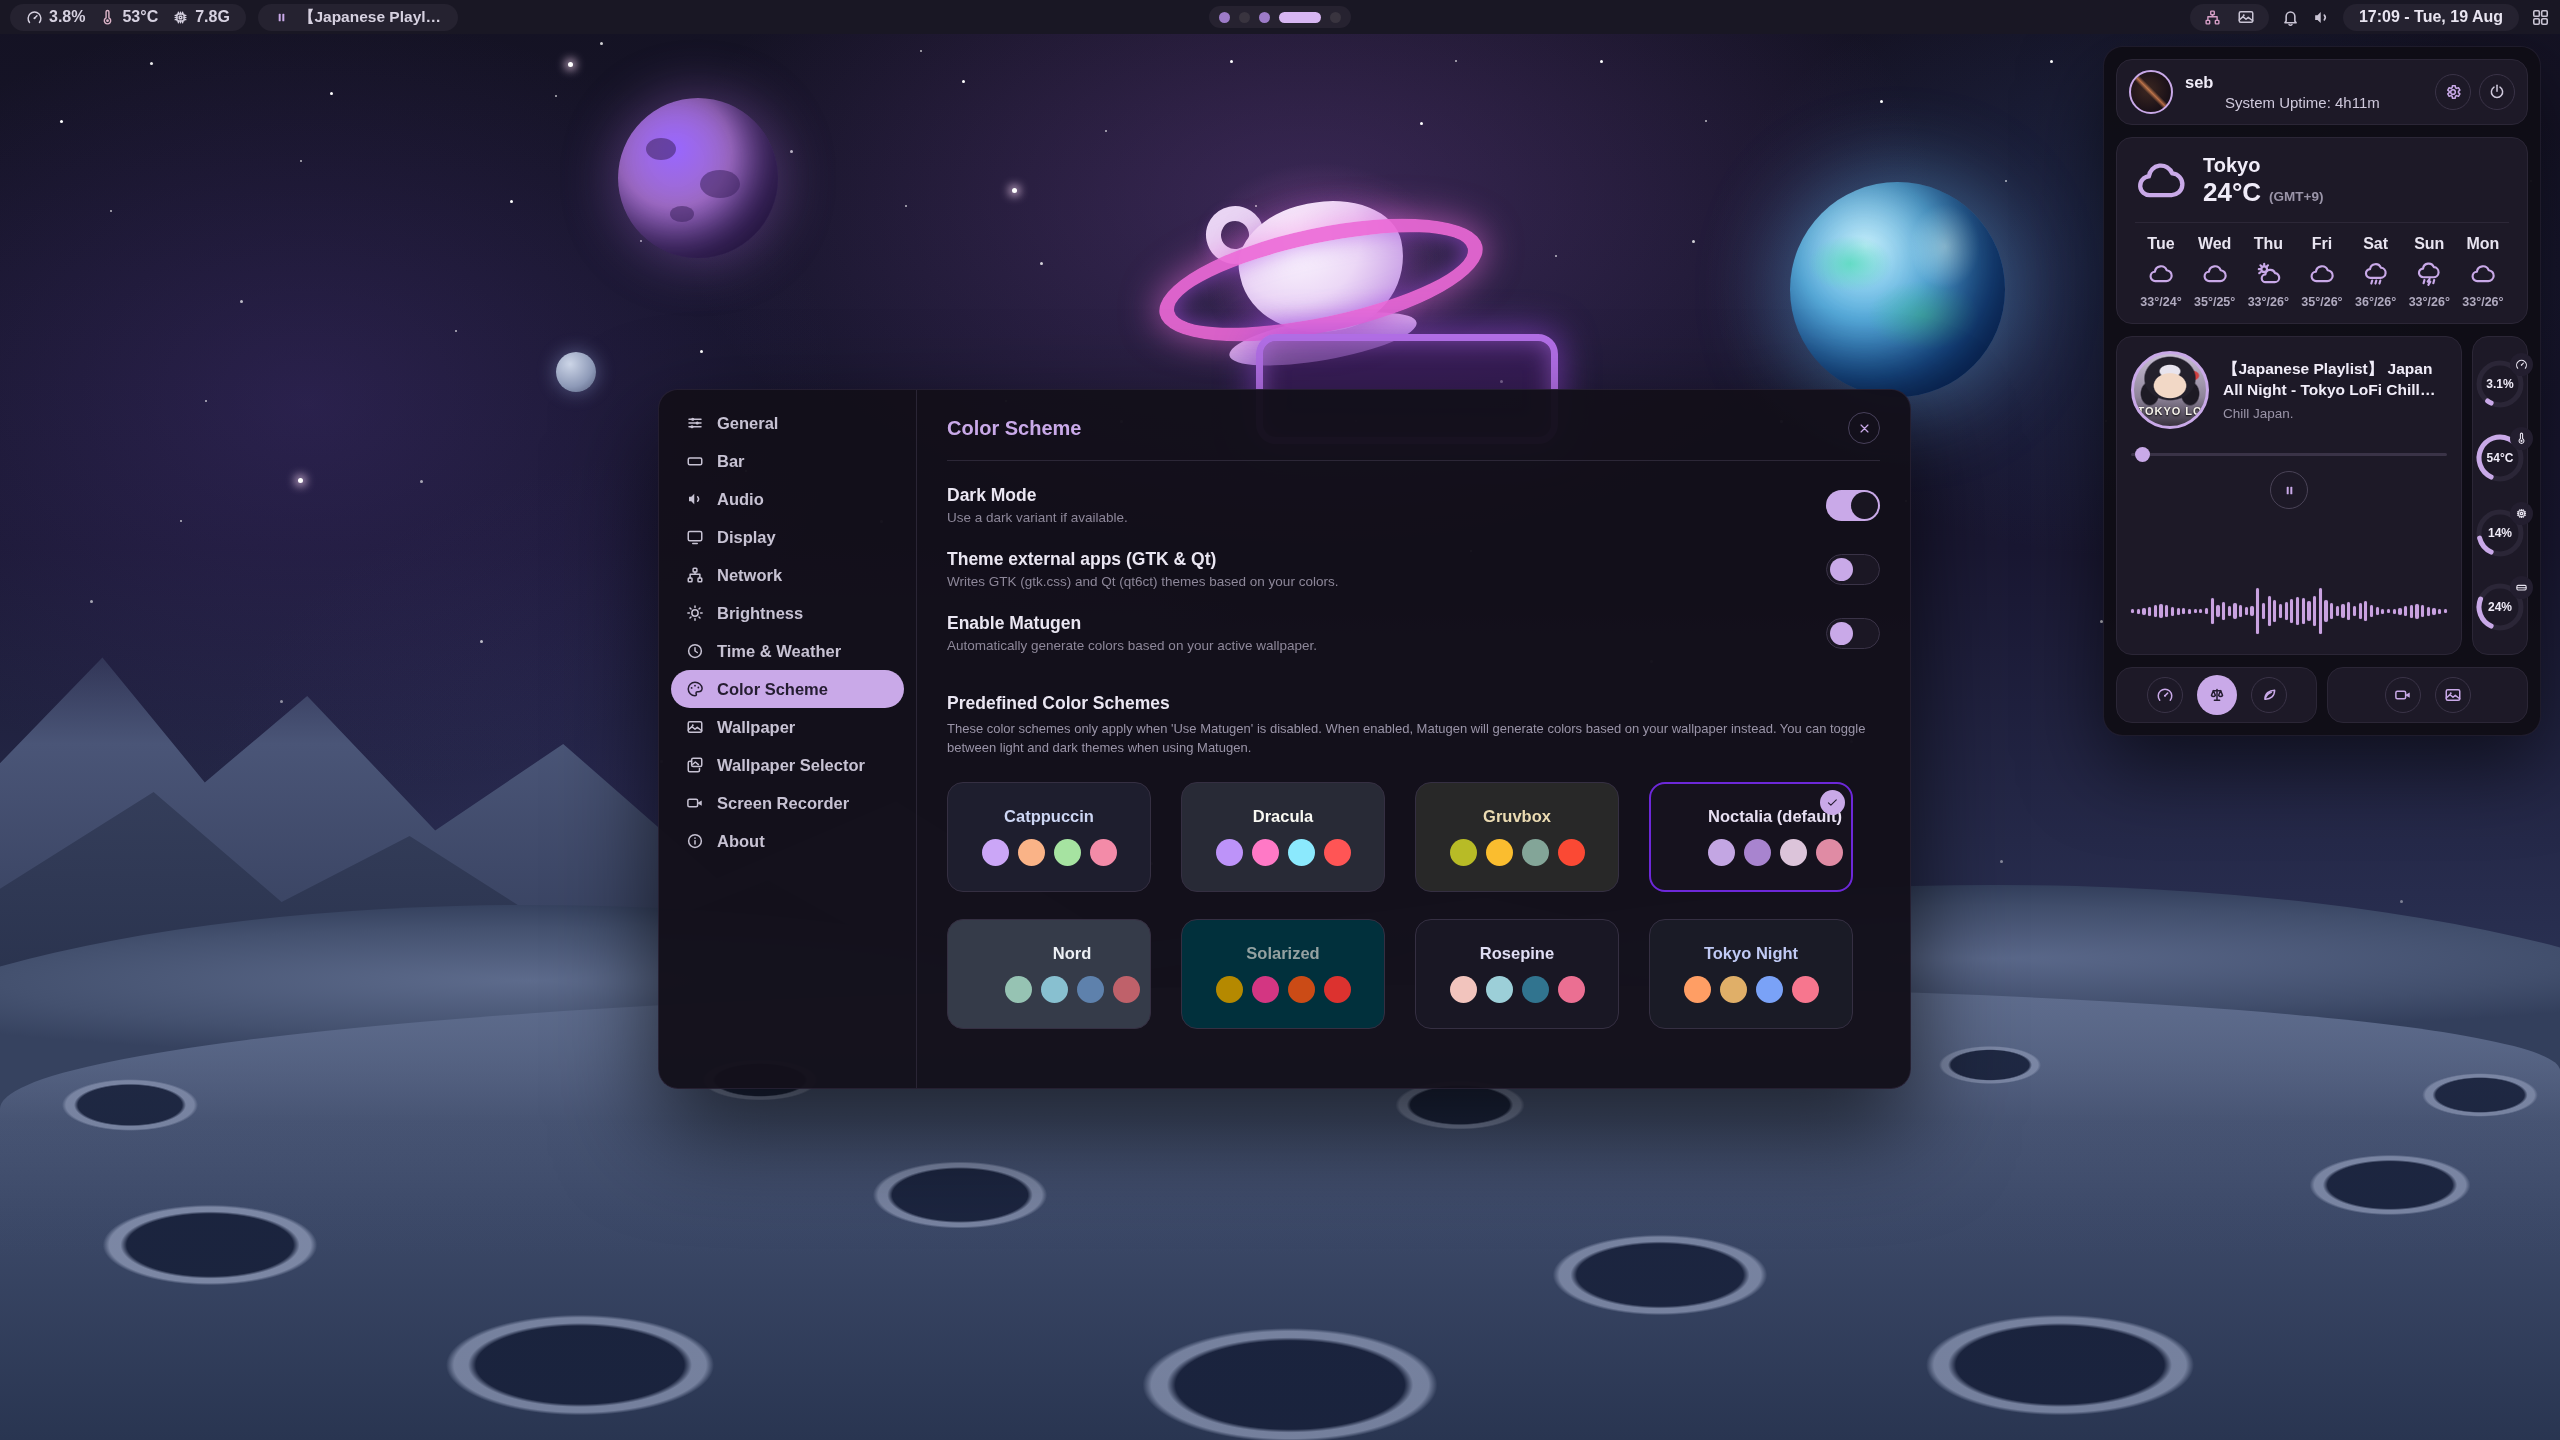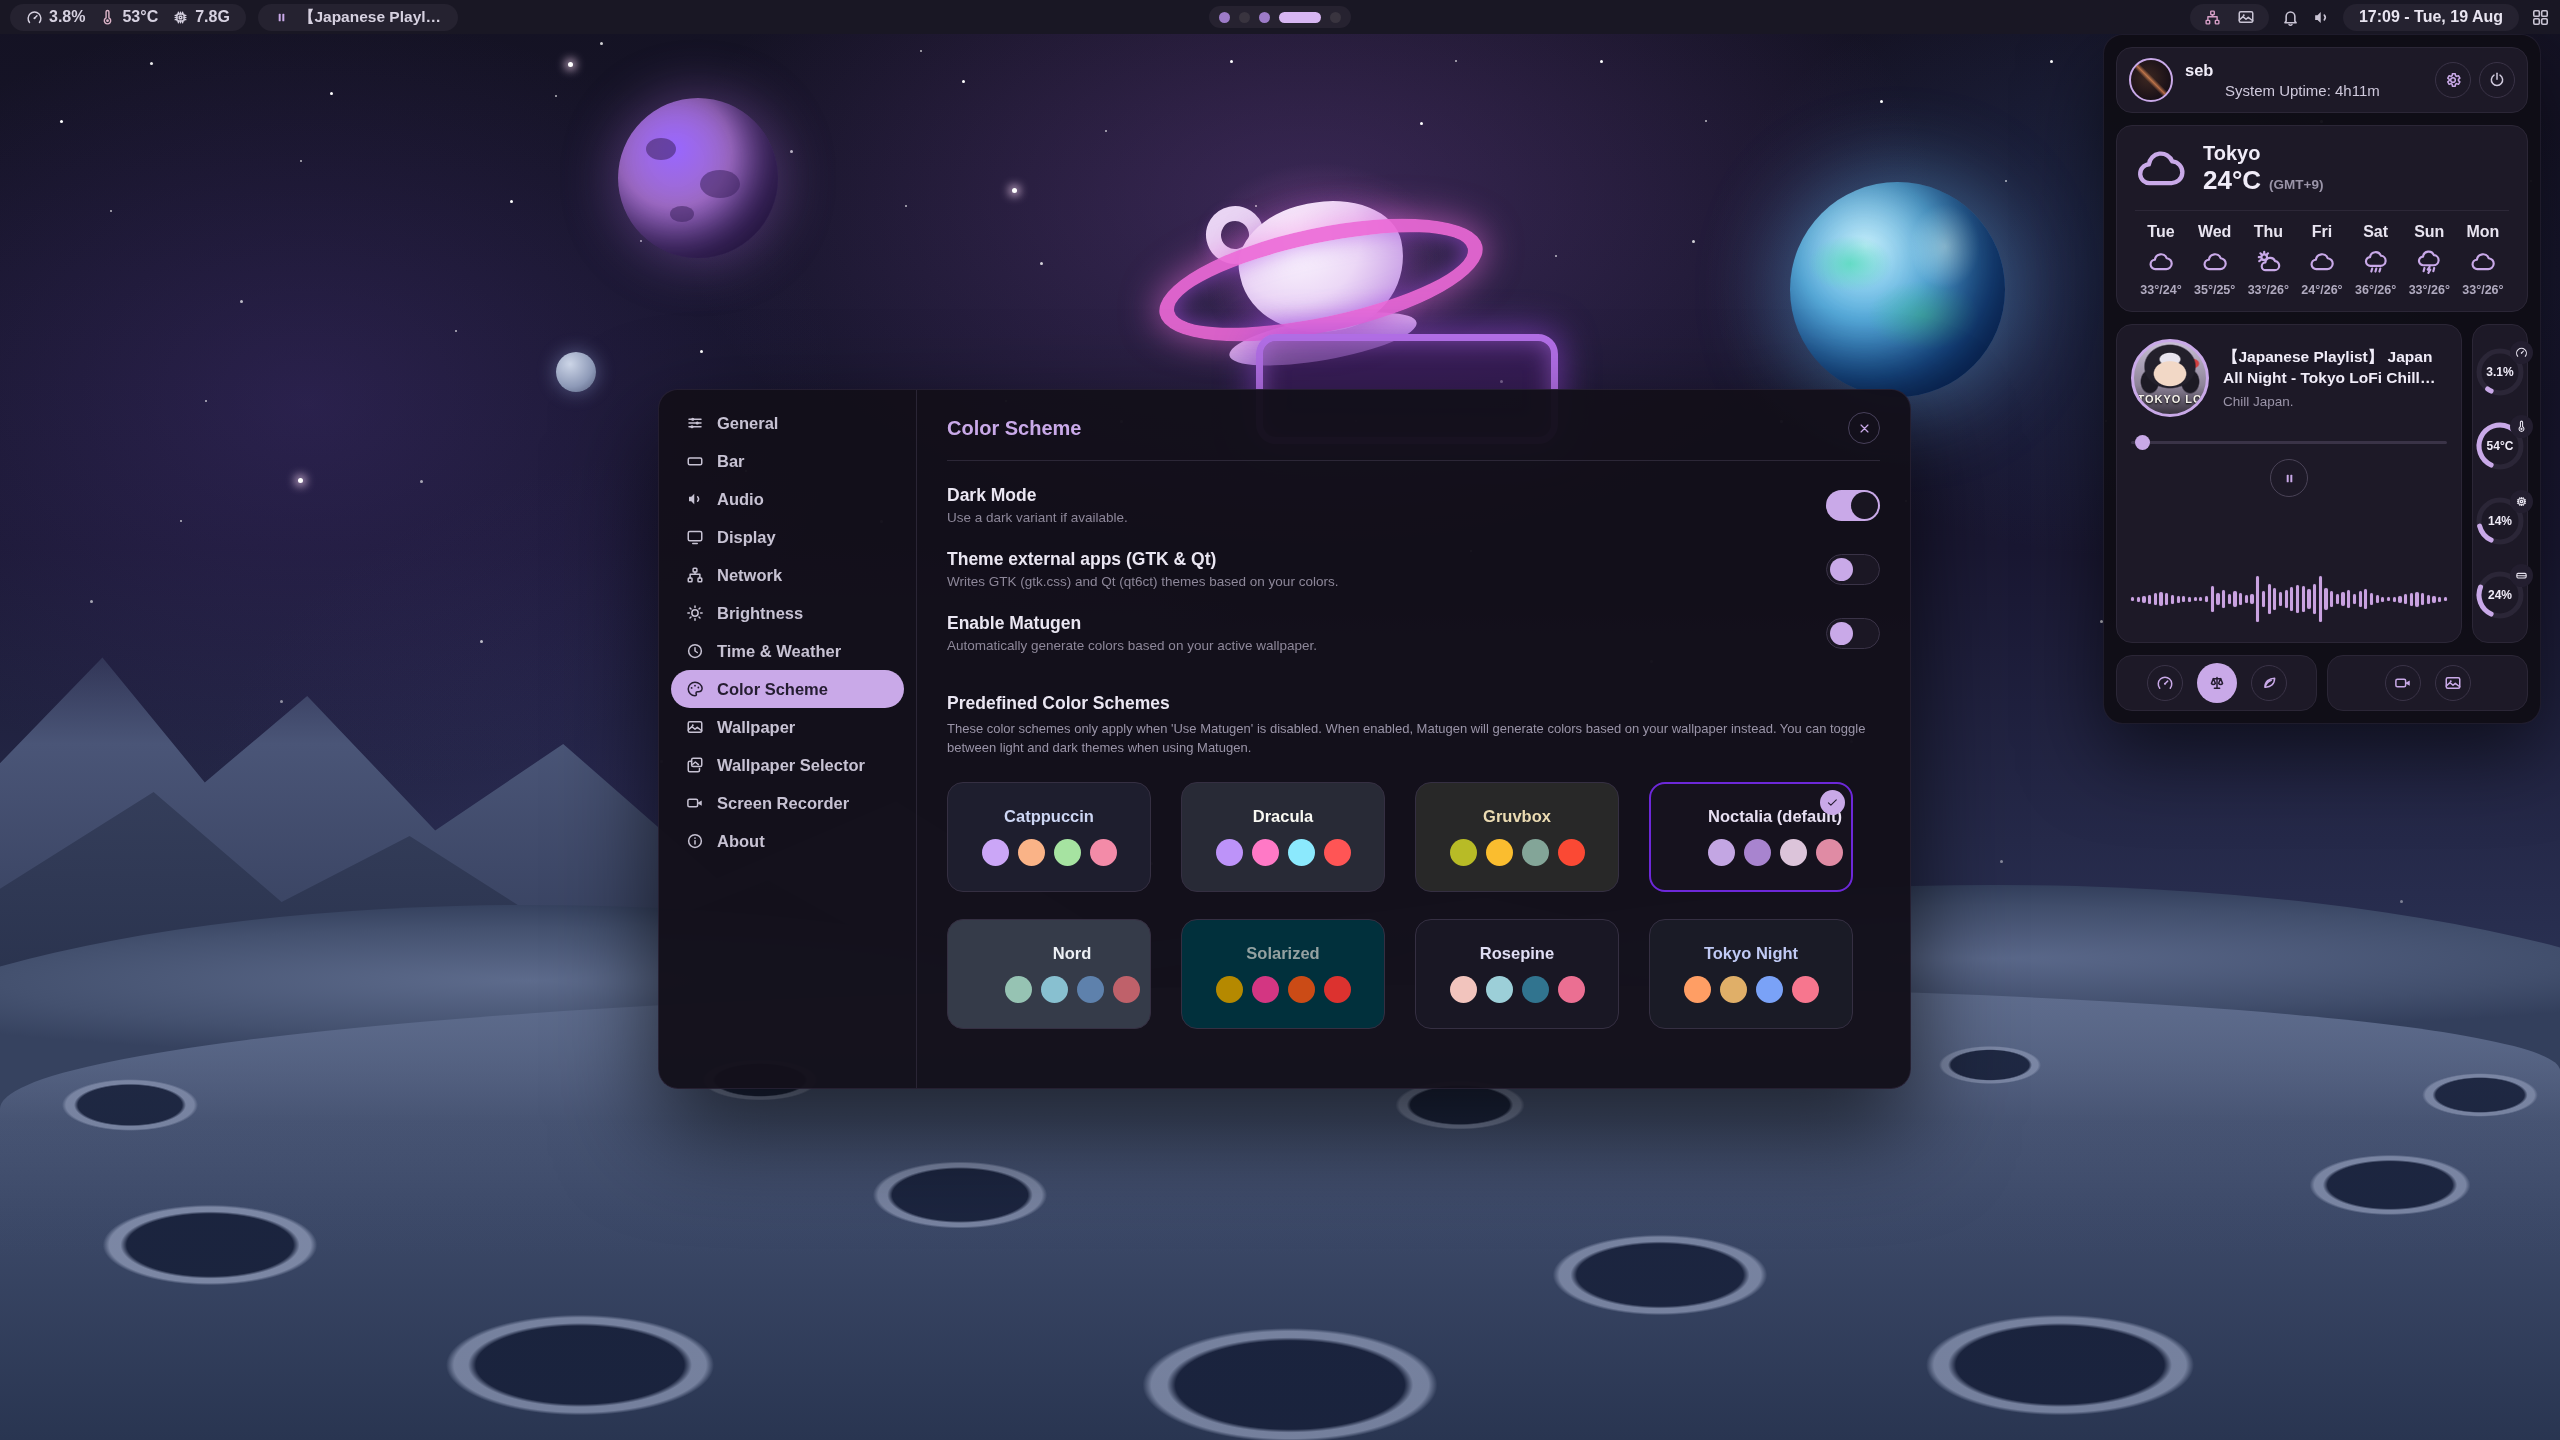--- a/index.html
+++ b/index.html
@@ -150,21 +150,21 @@
     display:flex; flex-direction:column; align-items:center; justify-content:center; gap:13px; }
   .scheme-card.selected { border:2px solid #6d28d9;padding-left:48px; }
   .scheme-name { font-size:16.5px; font-weight:700; }
   .swatches { display:flex; gap:9px; }
   .swatch { width:27px; height:27px; border-radius:50%; }
   .check-badge { position:absolute; top:6px; right:6px; width:25px; height:25px; border-radius:50%;
     background:#c9a9e8; color:#241c30; display:flex; align-items:center; justify-content:center; }
   .check-badge .icon { width:13px; height:13px; }
 
   
-  .panel { position:absolute; left:2103px; top:34px; width:438px; height:690px; z-index:25;
+  .panel { position:absolute; left:2103px; top:46px; width:438px; height:690px; z-index:25;
     background:rgba(16,13,22,.97); border:1px solid rgba(130,110,170,.14); border-radius:20px;
     box-shadow:0 30px 80px rgba(0,0,0,.55); padding:12px; display:flex; flex-direction:column; gap:12px; }
   .card { background:#1d1927; border:1px solid #2b2636; border-radius:16px; }
   .user-card { height:66px; display:flex; align-items:center; padding:0 12px; gap:12px; }
   .avatar { width:44px; height:44px; border-radius:50%; border:2px solid #c9a9e8; flex:0 0 auto;
     background: radial-gradient(circle at 42% 45%, #3c2721, #1a1118 68%),
                 linear-gradient(45deg, transparent 44%, rgba(225,125,65,.75) 50%, transparent 56%); background-blend-mode:screen; }
   .user-meta { display:flex; flex-direction:column; gap:2px; min-width:0; }
   .user-name { font-size:16.5px; font-weight:700; color:#f0ecf8; }
   .user-uptime { font-size:15px; color:#cfc9dc;margin-left:40px; }
@@ -672,21 +672,21 @@
           </span>
     <div class="day-temp">33°/26°</div>
   </div>
         <div class="day">
     <div class="day-name">Fri</div>
     <span class="icon">
             <svg viewBox="0 0 24 24" fill="none" stroke="currentColor" stroke-width="2" stroke-linecap="round" stroke-linejoin="round">
               <path d="M7 18.5a4.3 4.3 0 0 1-.6-8.6 5.6 5.6 0 0 1 10.8-1.4 4 4 0 0 1-.7 10H7z"></path>
             </svg>
           </span>
-    <div class="day-temp">24°/26°</div>
+    <div class="day-temp">35°/26°</div>
   </div>
         <div class="day">
     <div class="day-name">Sat</div>
     <span class="icon">
             <svg viewBox="0 0 24 24" fill="none" stroke="currentColor" stroke-width="2" stroke-linecap="round" stroke-linejoin="round">
               <path d="M7 15.5a4 4 0 0 1-.5-8 5.2 5.2 0 0 1 10-1.3 3.7 3.7 0 0 1-.6 9.3H7z"></path>
               <path d="M8.5 18l-.8 2.8M12.3 18l-.8 2.8M16 18l-.8 2.8"></path>
             </svg>
           </span>
     <div class="day-temp">36°/26°</div>

